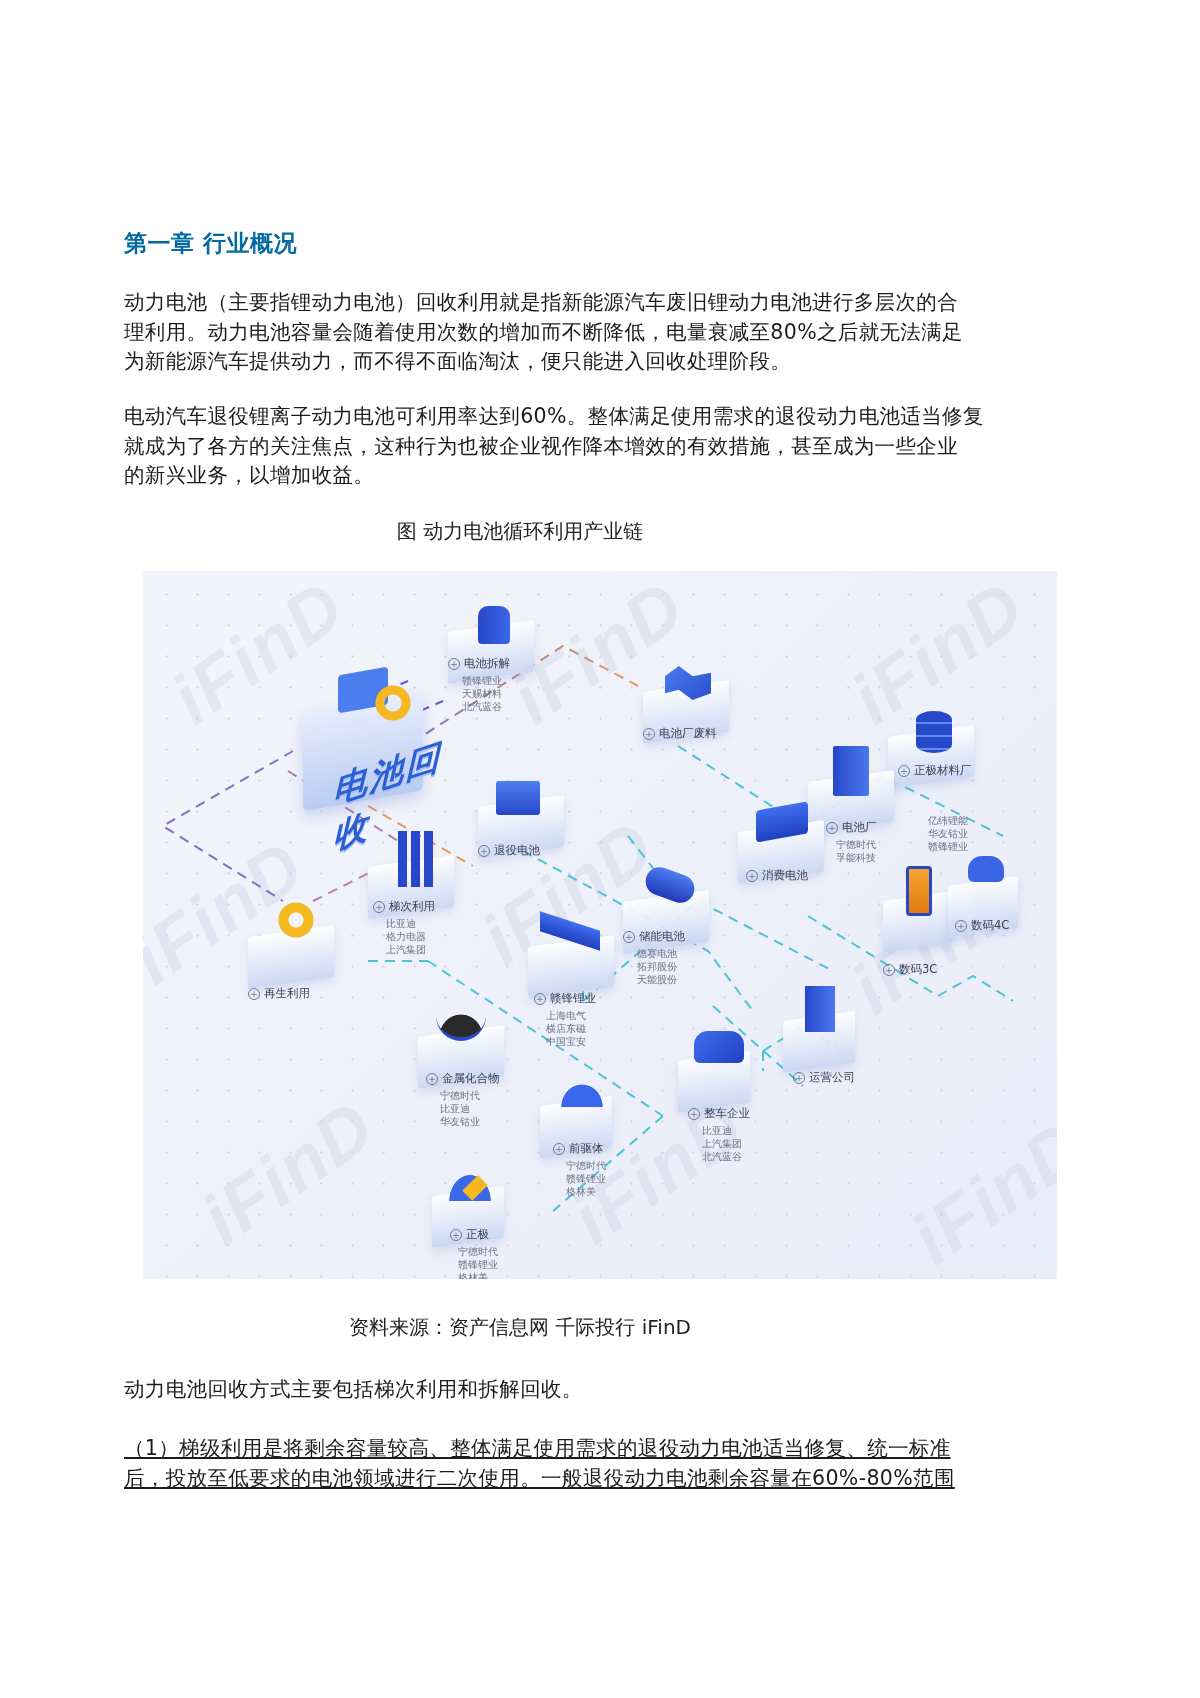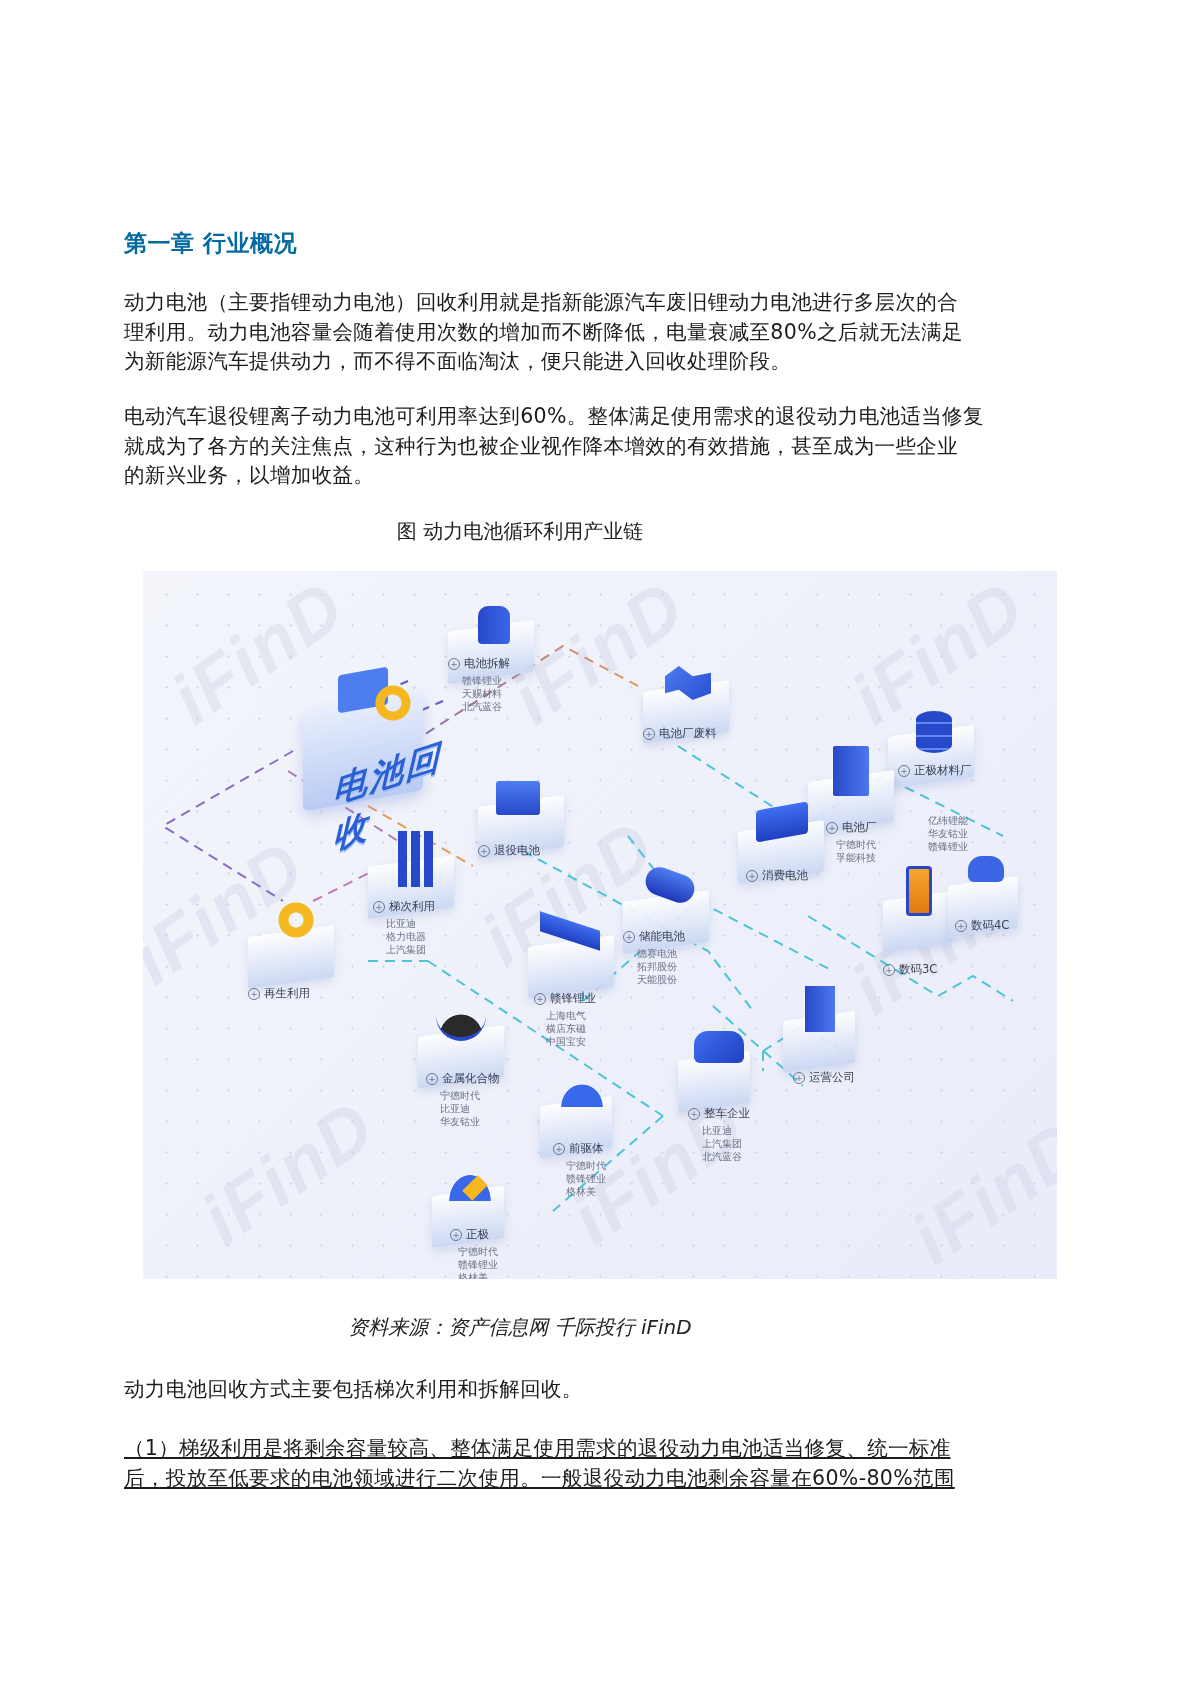--- a/index.html
+++ b/index.html
@@ -303,21 +303,21 @@
           <span>正极</span>
         </div>
       <div class="cos" style="left:20px;top:74px;">
         <div>宁德时代</div>
         <div>赣锋锂业</div>
         <div>格林美</div>
       </div>
     </div>
   </div>
 
-  <div class="caption" style="top:1314px;font-style:italic;">资料来源：资产信息网 千际投行 iFinD</div>
+  <div class="caption" style="top:1314px;">资料来源：资产信息网 千际投行 iFinD</div>
 
   <div class="para" style="top:1375px;">
     <span class="ln">动力电池回收方式主要包括梯次利用和拆解回收。</span>
   </div>
 
   <div class="para" style="top:1434px;text-decoration:underline;">
     <span class="ln">（1）梯级利用是将剩余容量较高、整体满足使用需求的退役动力电池适当修复、统一标准</span>
     <span class="ln">后，投放至低要求的电池领域进行二次使用。一般退役动力电池剩余容量在60%-80%范围</span>
   </div>
 

